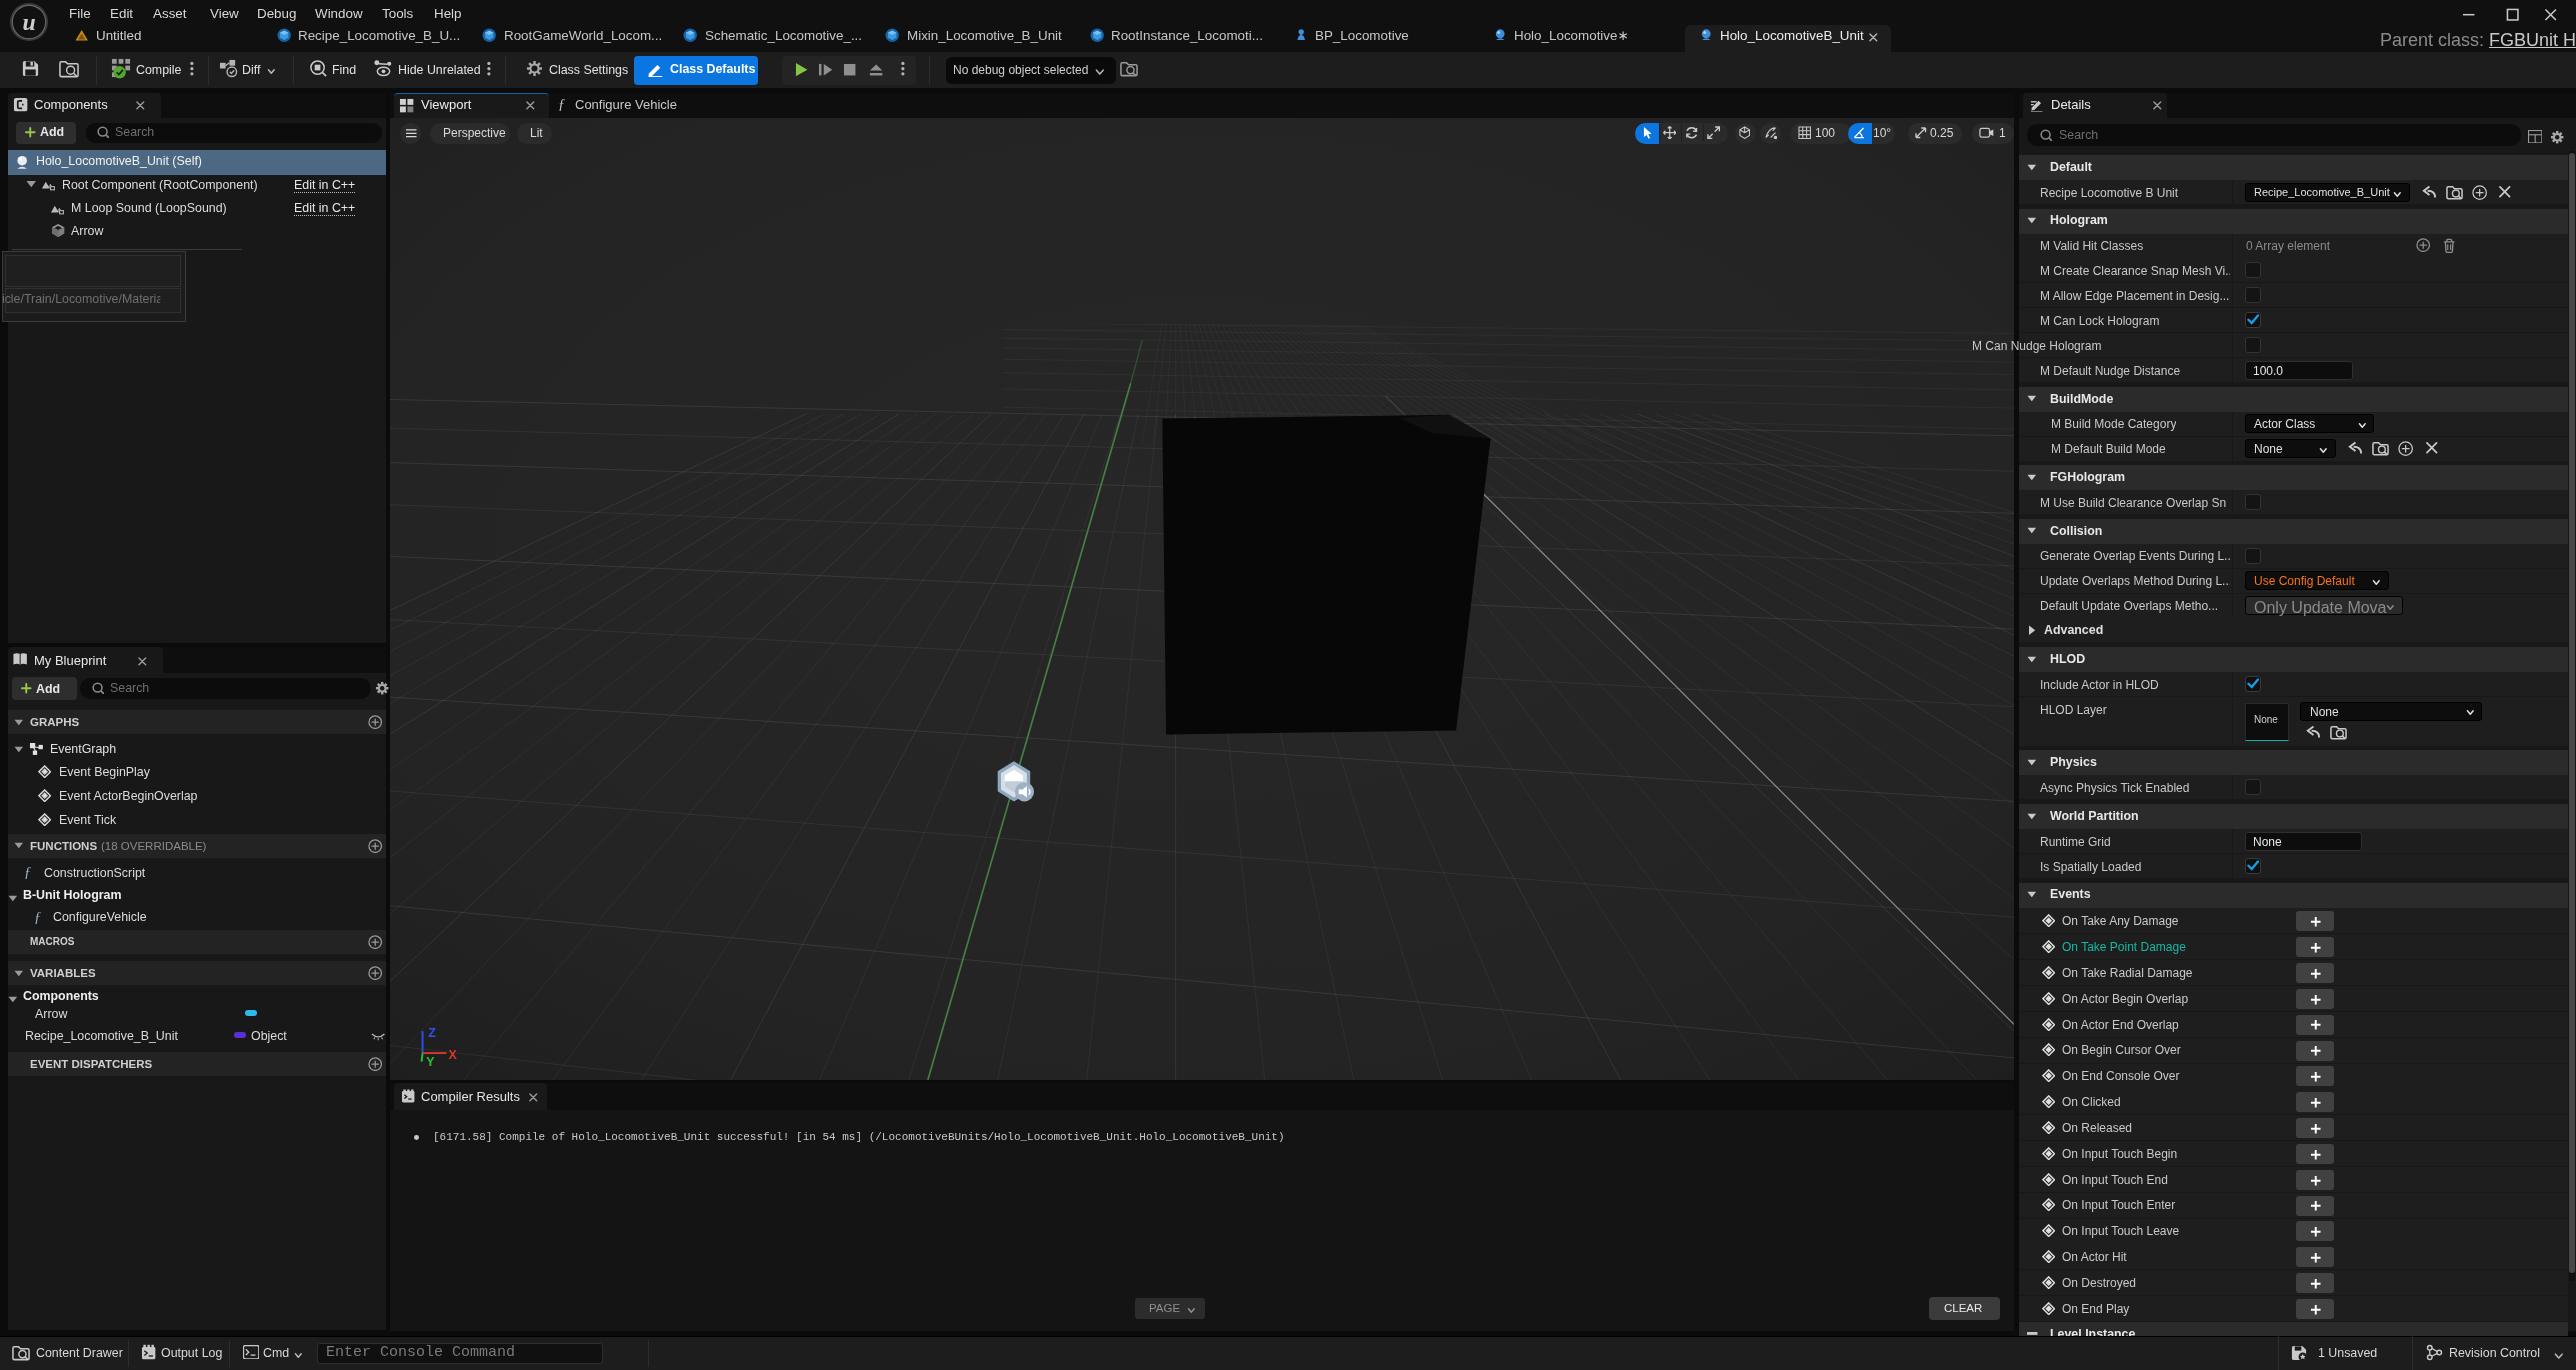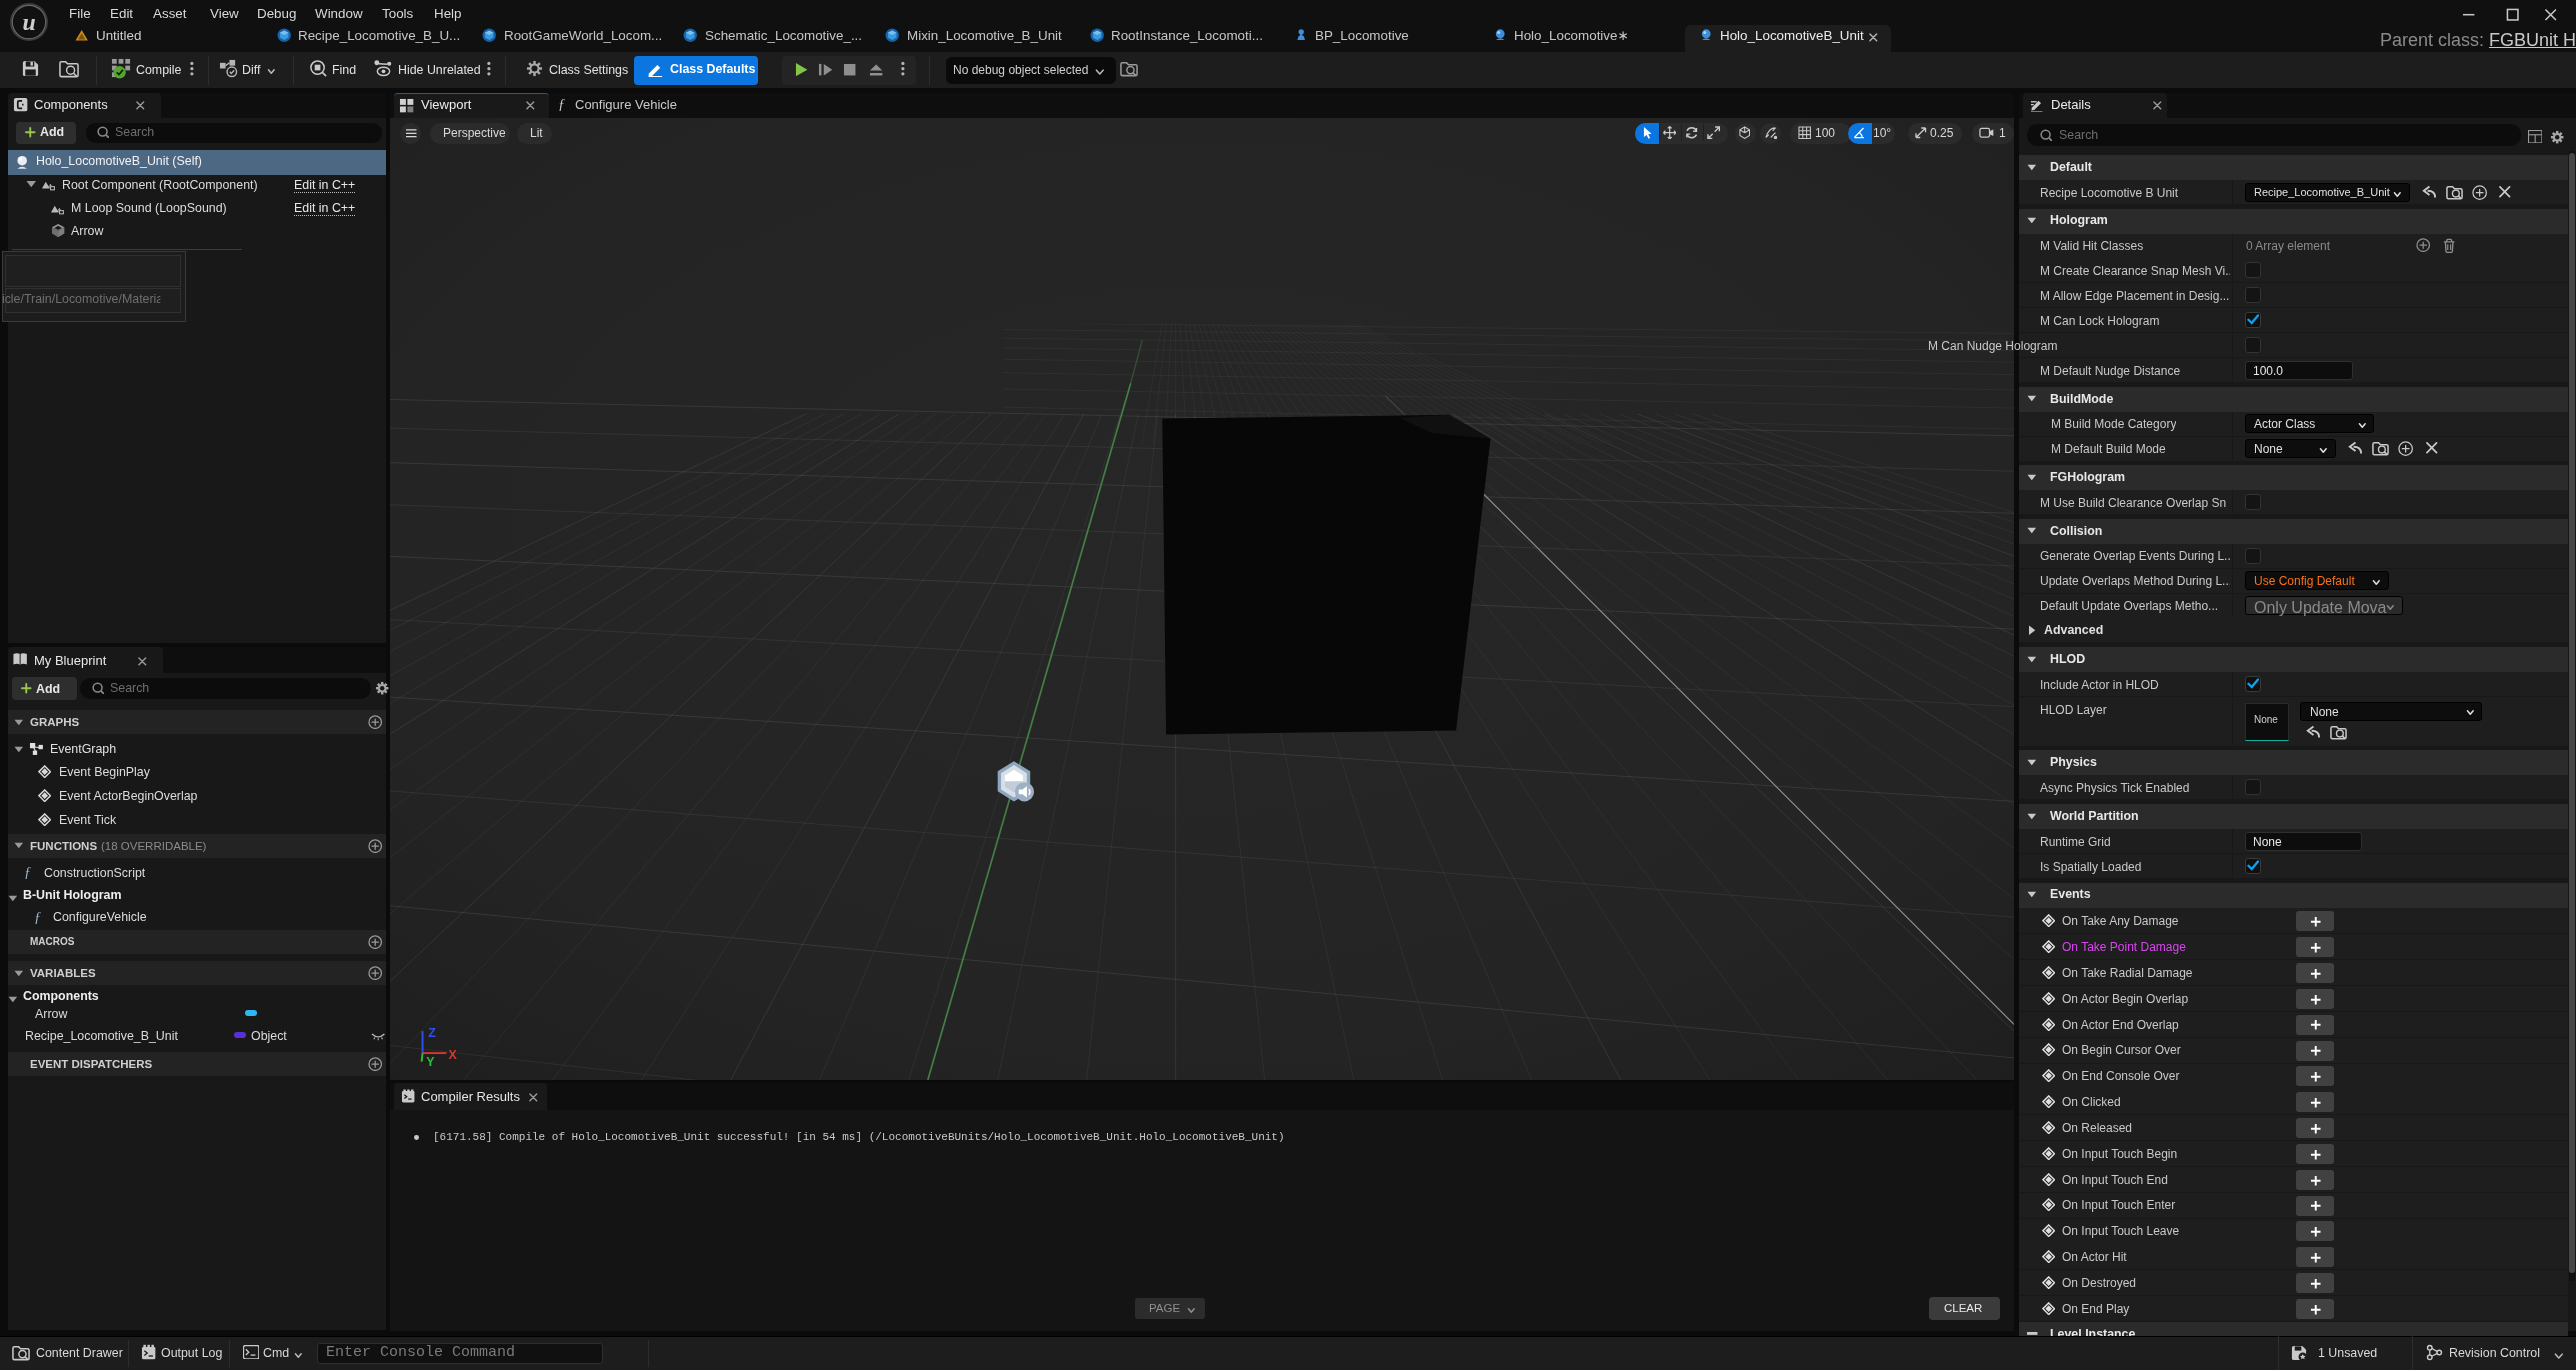--- a/index.html
+++ b/index.html
@@ -727,21 +727,21 @@
 <div class="a" style="left:2245px;top:287px;width:16.3px;height:16.3px;background:#141414;border:1px solid #333;border-radius:2.9px;"></div>
 <div class="a" style="left:2019px;top:308px;width:549px;height:24px;background:#1e1e1e;"></div>
 <div class="a" style="left:2232px;top:308px;width:1px;height:24px;background:#181818;"></div>
 <div class="a tx" style="left:2040px;top:314px;font-size:12px;color:#c9c9c9;font-weight:normal;max-width:190px;overflow:hidden;">M Can Lock Hologram</div>
 <div class="a" style="left:2245px;top:312px;width:16.3px;height:16.3px;background:#101010;border:1px solid #3a3a3a;border-radius:2.9px;"></div>
 <svg class="a" style="left:2247px;top:314px;" width="12.4" height="11.5" viewBox="0 0 13 12">
     <path d="M1.5 6 L5 9.5 L11.5 1.5" fill="none" stroke="#159fea" stroke-width="2.4" stroke-linecap="round"></path>
   </svg>
 <div class="a" style="left:2019px;top:333px;width:549px;height:24px;background:#1e1e1e;"></div>
 <div class="a" style="left:2232px;top:333px;width:1px;height:24px;background:#181818;"></div>
-<div class="a tx" style="left:1928px;top:339px;font-size:12px;color:#c9c9c9;font-weight:normal;max-width:190px;overflow:hidden;">M Can Nudge Hologram</div>
+<div class="a tx" style="left:1972px;top:339px;font-size:12px;color:#c9c9c9;font-weight:normal;max-width:190px;overflow:hidden;">M Can Nudge Hologram</div>
 <div class="a" style="left:2245px;top:337px;width:16.3px;height:16.3px;background:#141414;border:1px solid #333;border-radius:2.9px;"></div>
 <div class="a" style="left:2019px;top:358px;width:549px;height:24px;background:#1e1e1e;"></div>
 <div class="a" style="left:2232px;top:358px;width:1px;height:24px;background:#181818;"></div>
 <div class="a tx" style="left:2040px;top:364px;font-size:12px;color:#c9c9c9;font-weight:normal;max-width:190px;overflow:hidden;">M Default Nudge Distance</div>
 <div class="a" style="left:2245px;top:361px;width:108px;height:19px;background:#0d0d0d;border-radius:2.9px;border:1px solid #2f2f2f;"></div>
 <div class="a tx" style="left:2253px;top:364px;font-size:12px;color:#e8e8e8;font-weight:normal;">100.0</div>
 <div class="a" style="left:2019px;top:387px;width:549px;height:25px;background:#2b2b2b;"></div>
 <svg class="a" style="left:2027px;top:395px;" width="9.6" height="6.9" viewBox="0 0 10 7.199999999999999">
     <path d="M0.5 0.8 L9.5 0.8 L5.0 6.6000000000000005 Z" fill="#c9c9c9"></path>
   </svg>
@@ -887,21 +887,21 @@
 <div class="a tx" style="left:2062px;top:914px;font-size:12px;color:#c9c9c9;font-weight:normal;">On Take Any Damage</div>
 <div class="a" style="left:2296px;top:911px;width:38px;height:20px;background:#414141;border-radius:2.9px;"></div>
 <svg class="a" style="left:2310px;top:916px;" width="11.5" height="11.5" viewBox="0 0 12 12">
     <path d="M6 1 V11 M1 6 H11" stroke="#fff" stroke-width="2"></path>
   </svg>
 <div class="a" style="left:2019px;top:934px;width:549px;height:25px;background:#1e1e1e;"></div>
 <svg class="a" style="left:2042px;top:940px;" width="13.4" height="13.4" viewBox="0 0 14 14">
     <path d="M7.0 1 L13 7.0 L7.0 13 L1 7.0 Z" fill="none" stroke="#e0e0e0" stroke-width="1.6"></path>
     <path d="M7.0 3.5 L10.5 7.0 L7.0 10.5 L3.5 7.0 Z" fill="#e0e0e0"></path>
   </svg>
-<div class="a tx" style="left:2062px;top:940px;font-size:12px;color:#d946ef;font-weight:normal;">On Take Point Damage</div>
+<div class="a tx" style="left:2062px;top:940px;font-size:12px;color:#14b8a6;font-weight:normal;">On Take Point Damage</div>
 <div class="a" style="left:2296px;top:937px;width:38px;height:20px;background:#414141;border-radius:2.9px;"></div>
 <svg class="a" style="left:2310px;top:942px;" width="11.5" height="11.5" viewBox="0 0 12 12">
     <path d="M6 1 V11 M1 6 H11" stroke="#fff" stroke-width="2"></path>
   </svg>
 <div class="a" style="left:2019px;top:960px;width:549px;height:25px;background:#1e1e1e;"></div>
 <svg class="a" style="left:2042px;top:966px;" width="13.4" height="13.4" viewBox="0 0 14 14">
     <path d="M7.0 1 L13 7.0 L7.0 13 L1 7.0 Z" fill="none" stroke="#e0e0e0" stroke-width="1.6"></path>
     <path d="M7.0 3.5 L10.5 7.0 L7.0 10.5 L3.5 7.0 Z" fill="#e0e0e0"></path>
   </svg>
 <div class="a tx" style="left:2062px;top:966px;font-size:12px;color:#c9c9c9;font-weight:normal;">On Take Radial Damage</div>

